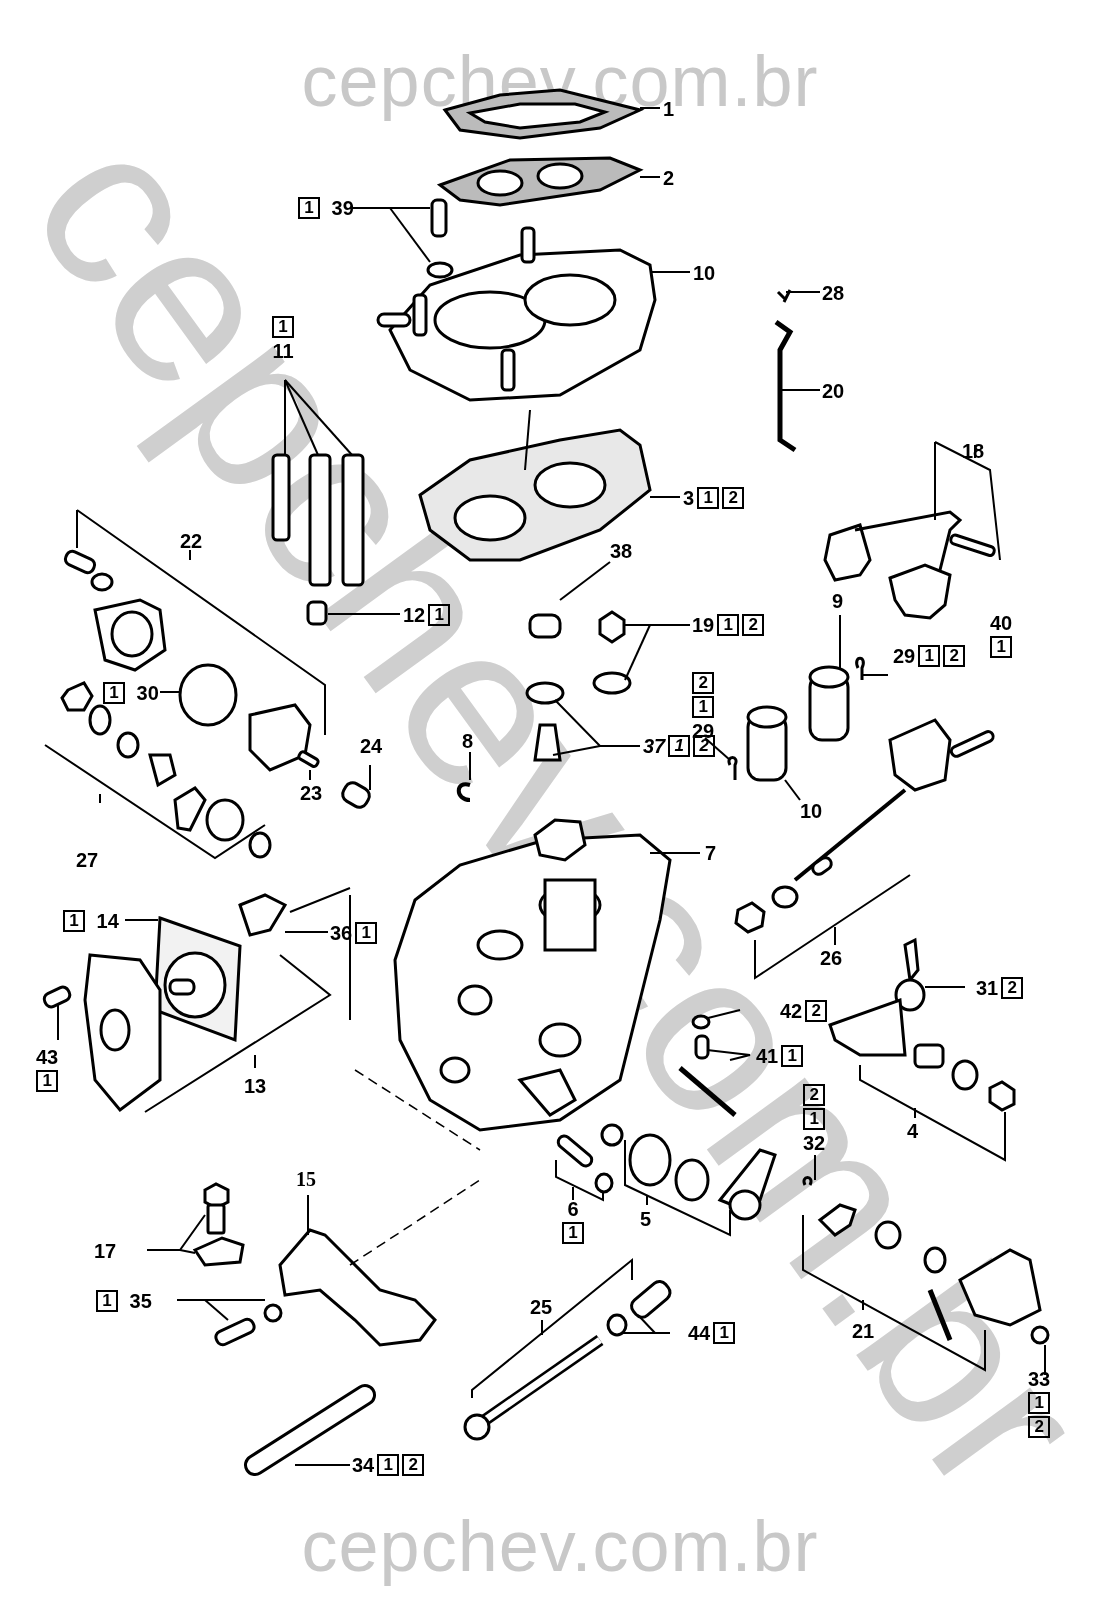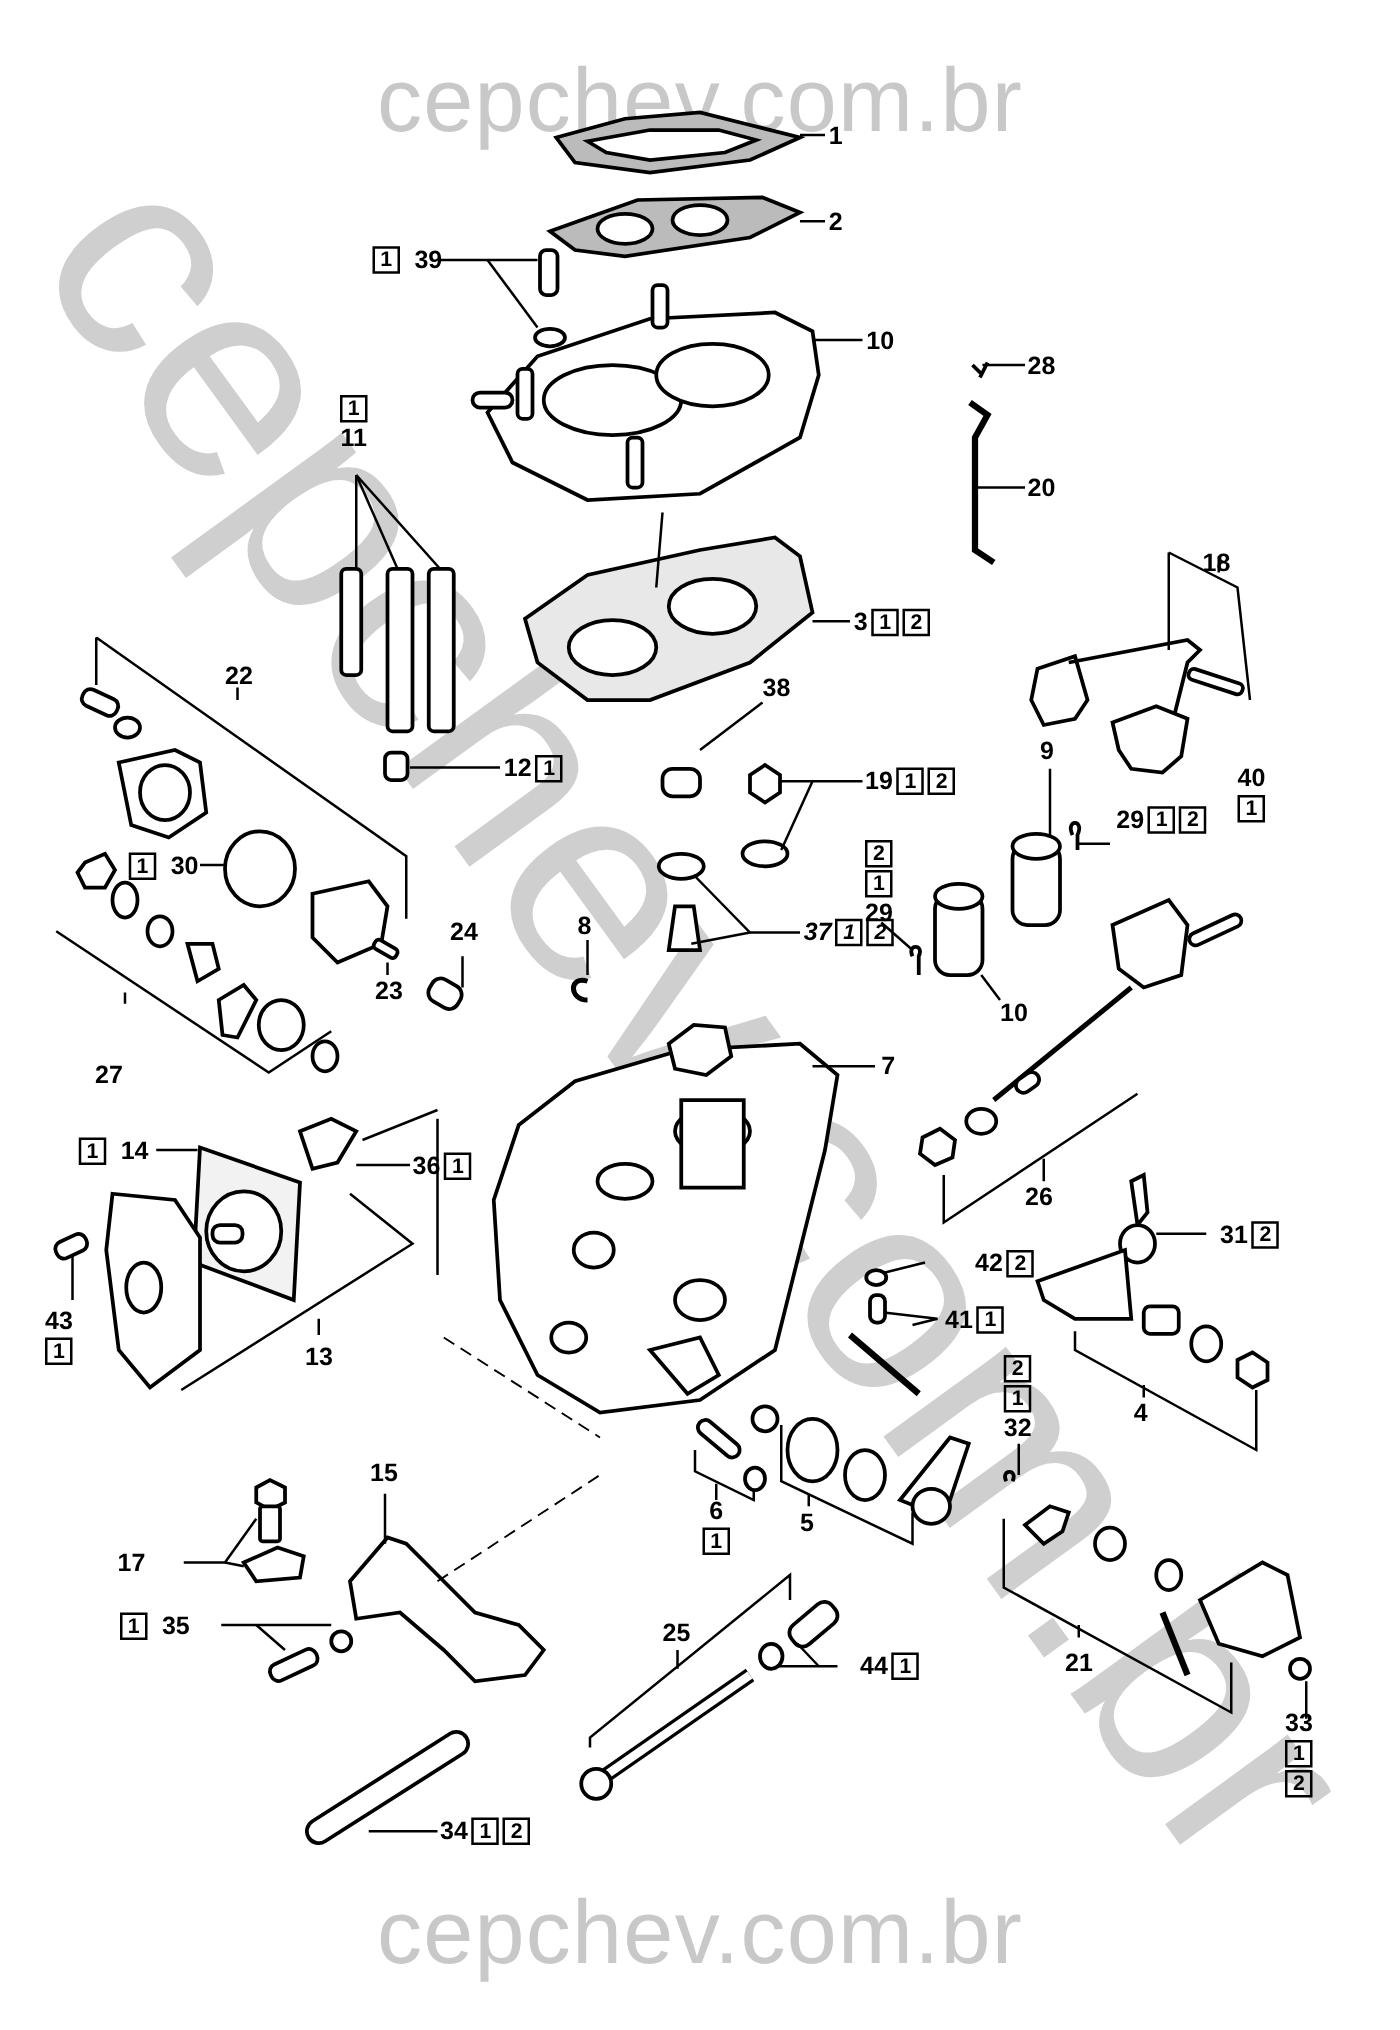--- a/index.html
+++ b/index.html
@@ -388,21 +388,21 @@
       <span>13</span>
     </div>
   <div class="lbl" style="left:907px;top:1120px;">
       <span>4</span>
     </div>
   <div class="lbl col" style="left:803px;top:1084px;">
       <span class="box">2</span>
       <span class="box">1</span>
       <span>32</span>
     </div>
-  <div class="lbl" style="left:296px;top:1168px;">
+  <div class="lbl" style="left:296px;top:1168px;font-family:Liberation Serif, serif;">
       <span>15</span>
     </div>
   <div class="lbl col" style="left:562px;top:1198px;">
       <span>6</span>
       <span class="box">1</span>
     </div>
   <div class="lbl" style="left:640px;top:1208px;">
       <span>5</span>
     </div>
   <div class="lbl" style="left:94px;top:1240px;text-align:right;">

